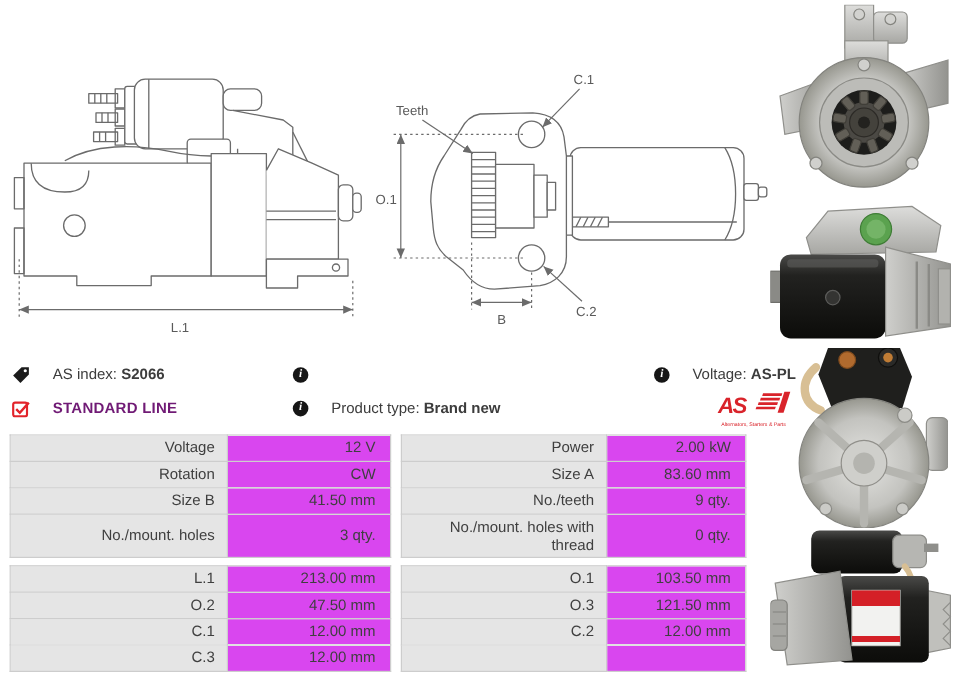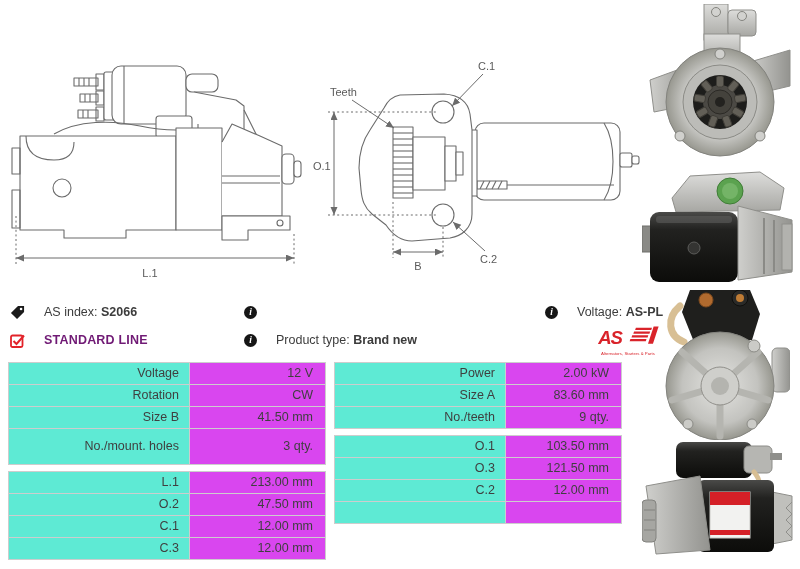--- a/index.html
+++ b/index.html
@@ -29,21 +29,21 @@
   .logo{position:absolute;left:52px;top:22px;width:62px;height:34px;}
 
   
   .spec-area{position:absolute;left:8px;top:362px;display:flex;gap:8px;}
   table.spec{border-collapse:collapse;table-layout:fixed;}
   table.sl{width:318px;}
   table.sr{width:288px;}
   table.spec td{border:1px solid #cdcdcd;font-size:12.5px;color:#3f3f3f;
                 padding:2px 10px;height:17px;line-height:15px;text-align:right;
                 overflow:hidden;}
-  table.spec td.l{background:#5eead4;}
+  table.spec td.l{background:#e5e5e5;}
   table.sl td.l{width:160px;}
   table.sr td.l{width:150px;}
   table.spec td.v{padding-right:12px;background:#d946ef;}
   tr.tall td{height:31px;}
   .g2{margin-top:6px;}
 </style>
 </head>
 <body>
 
 <div class="sheet">
@@ -376,20 +376,24 @@
               <td class="v">2.00 kW</td>
             </tr>
         <tr>
               <td class="l">Size A</td>
               <td class="v">83.60 mm</td>
             </tr>
         <tr>
               <td class="l">No./teeth</td>
               <td class="v">9 qty.</td>
             </tr>
+        <tr class="tall">
+              <td class="l">No./mount. holes with thread</td>
+              <td class="v">0 qty.</td>
+            </tr>
       </tbody>
         </table>
       <table class="spec sr g2">
         <tbody>
             <tr>
               <td class="l">O.1</td>
               <td class="v">103.50 mm</td>
             </tr>
         <tr>
               <td class="l">O.3</td>

